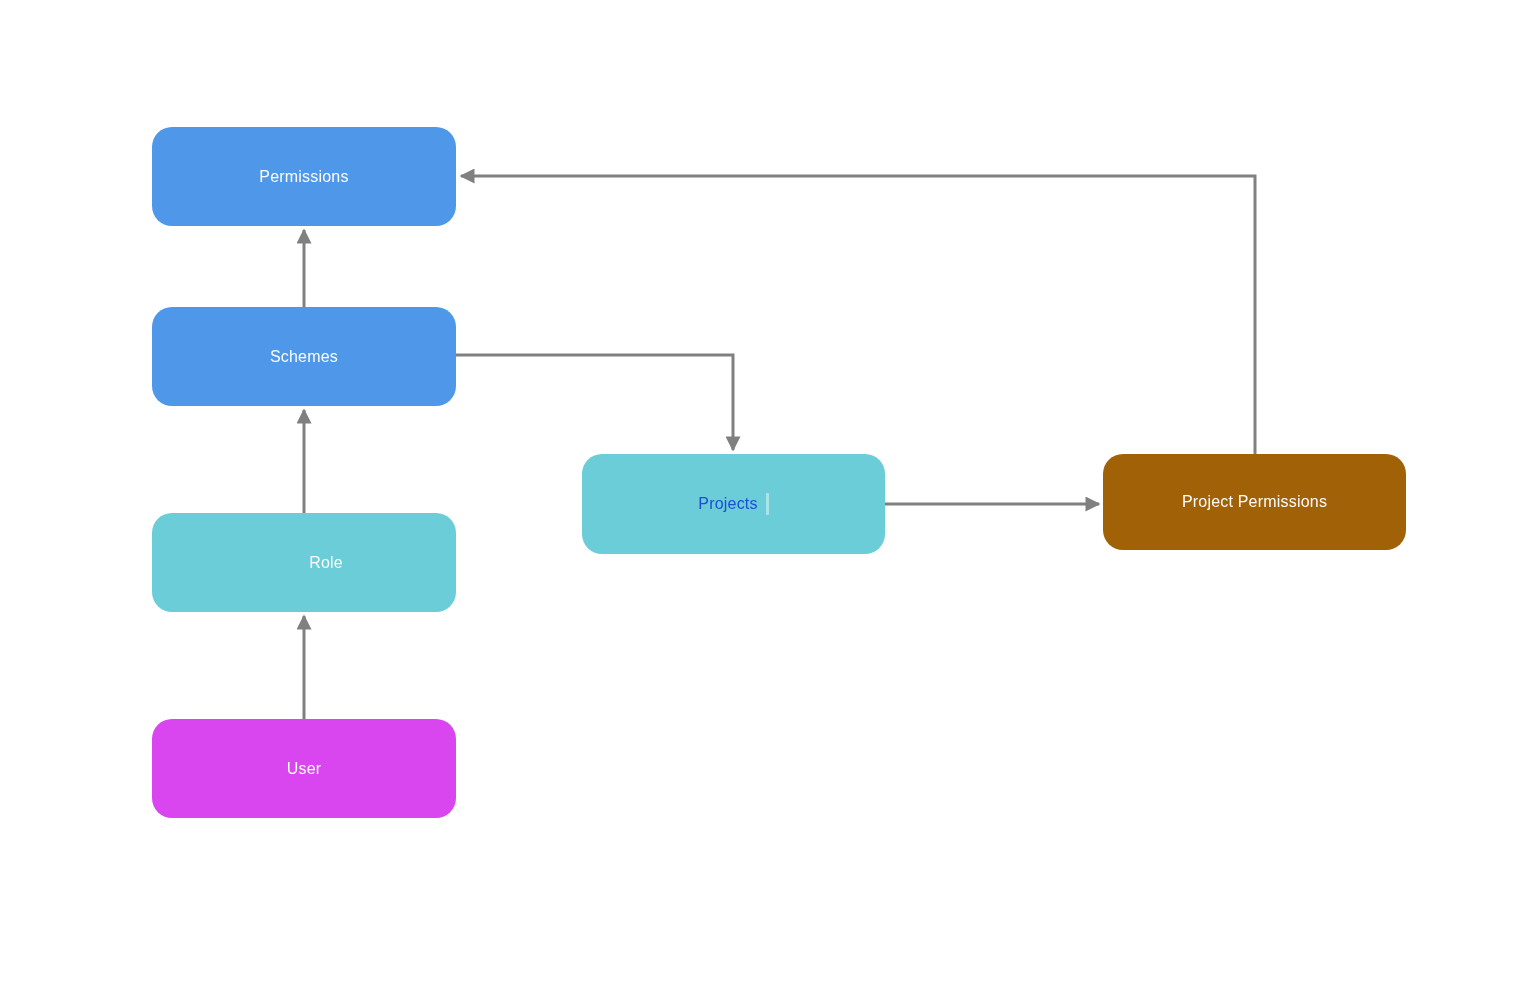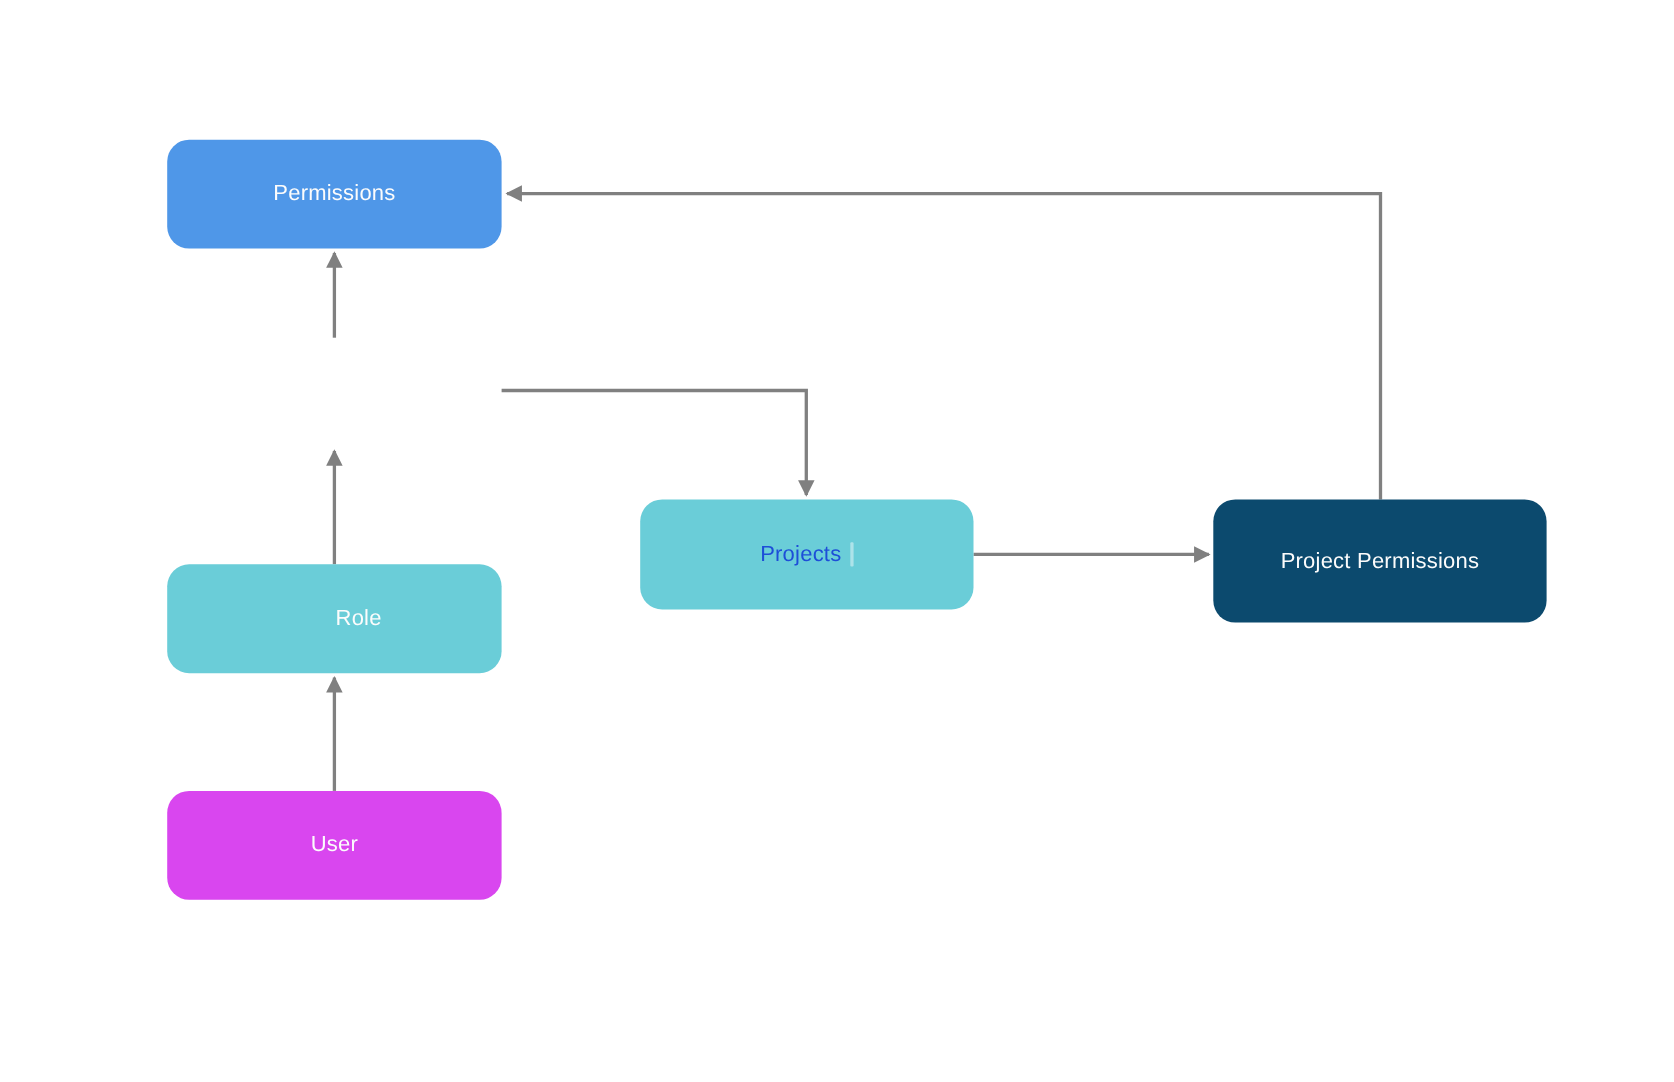--- a/index.html
+++ b/index.html
@@ -27,21 +27,21 @@
   }
   .node {
     position: absolute;
     border-radius: 20px;
     display: flex;
     align-items: center;
     justify-content: center;
     box-sizing: border-box;
   }
   .node-label {
-    font-size: 20px;
+    font-size: 16px;
     font-weight: 400;
     letter-spacing: 0.2px;
     white-space: nowrap;
   }
   .text-caret {
     display: inline-block;
     width: 3px;
     height: 22px;
     margin-left: 8px;
     border-radius: 1px;
@@ -62,27 +62,30 @@
       <polyline points="304,513 304,410" fill="none" stroke="#808080" stroke-width="3" marker-end="url(#arrowhead)"></polyline>
       <polyline points="304,307 304,230" fill="none" stroke="#808080" stroke-width="3" marker-end="url(#arrowhead)"></polyline>
       <polyline points="456,355 733,355 733,450" fill="none" stroke="#808080" stroke-width="3" marker-end="url(#arrowhead)"></polyline>
       <polyline points="885,504 1099,504" fill="none" stroke="#808080" stroke-width="3" marker-end="url(#arrowhead)"></polyline>
       <polyline points="1255,454 1255,176 461,176" fill="none" stroke="#808080" stroke-width="3" marker-end="url(#arrowhead)"></polyline>
     </svg>
   <div id="node-layer">
       <div class="node" style="left: 152px; top: 127px; width: 304px; height: 99px; background: rgb(79, 151, 232); color: rgb(252, 252, 252);">
         <span class="node-label">Permissions</span>
       </div>
+      <div class="node" style="left: 152px; top: 307px; width: 304px; height: 99px; background: rgb(79, 151, 232); color: rgb(252, 252, 252);">
+        <span class="node-label">Schemes</span>
+      </div>
       <div class="node" style="left: 152px; top: 513px; width: 304px; height: 99px; background: rgb(106, 205, 216); color: rgb(252, 252, 252); padding-left: 44px;">
         <span class="node-label">Role</span>
       </div>
       <div class="node" style="left: 152px; top: 719px; width: 304px; height: 99px; background: #d946ef; color: rgb(252, 252, 252);">
         <span class="node-label">User</span>
       </div>
       <div class="node" style="left: 582px; top: 454px; width: 303px; height: 100px; background: rgb(106, 205, 216); color: #1d4ed8;">
         <span class="node-label">Projects</span>
         <span class="text-caret"></span>
       </div>
-      <div class="node" style="left: 1103px; top: 454px; width: 303px; height: 112px; background: #0c4a6e; color: rgb(252, 252, 252);">
+      <div class="node" style="left: 1103px; top: 454px; width: 303px; height: 96px; background: #a16207; color: rgb(252, 252, 252);">
         <span class="node-label">Project Permissions</span>
       </div>
     </div>
 </div>
 
 </body></html>

